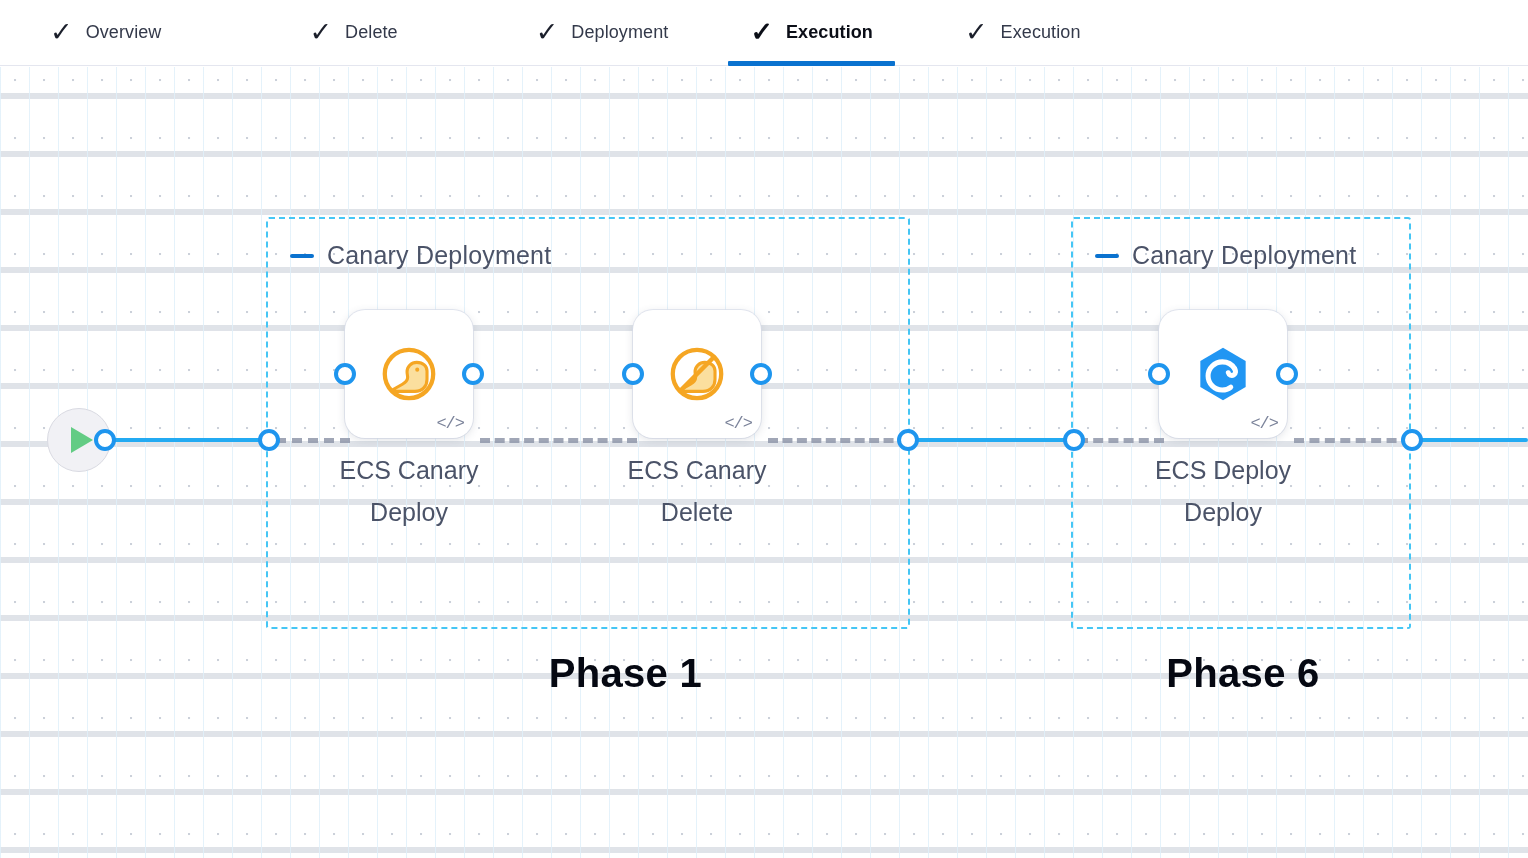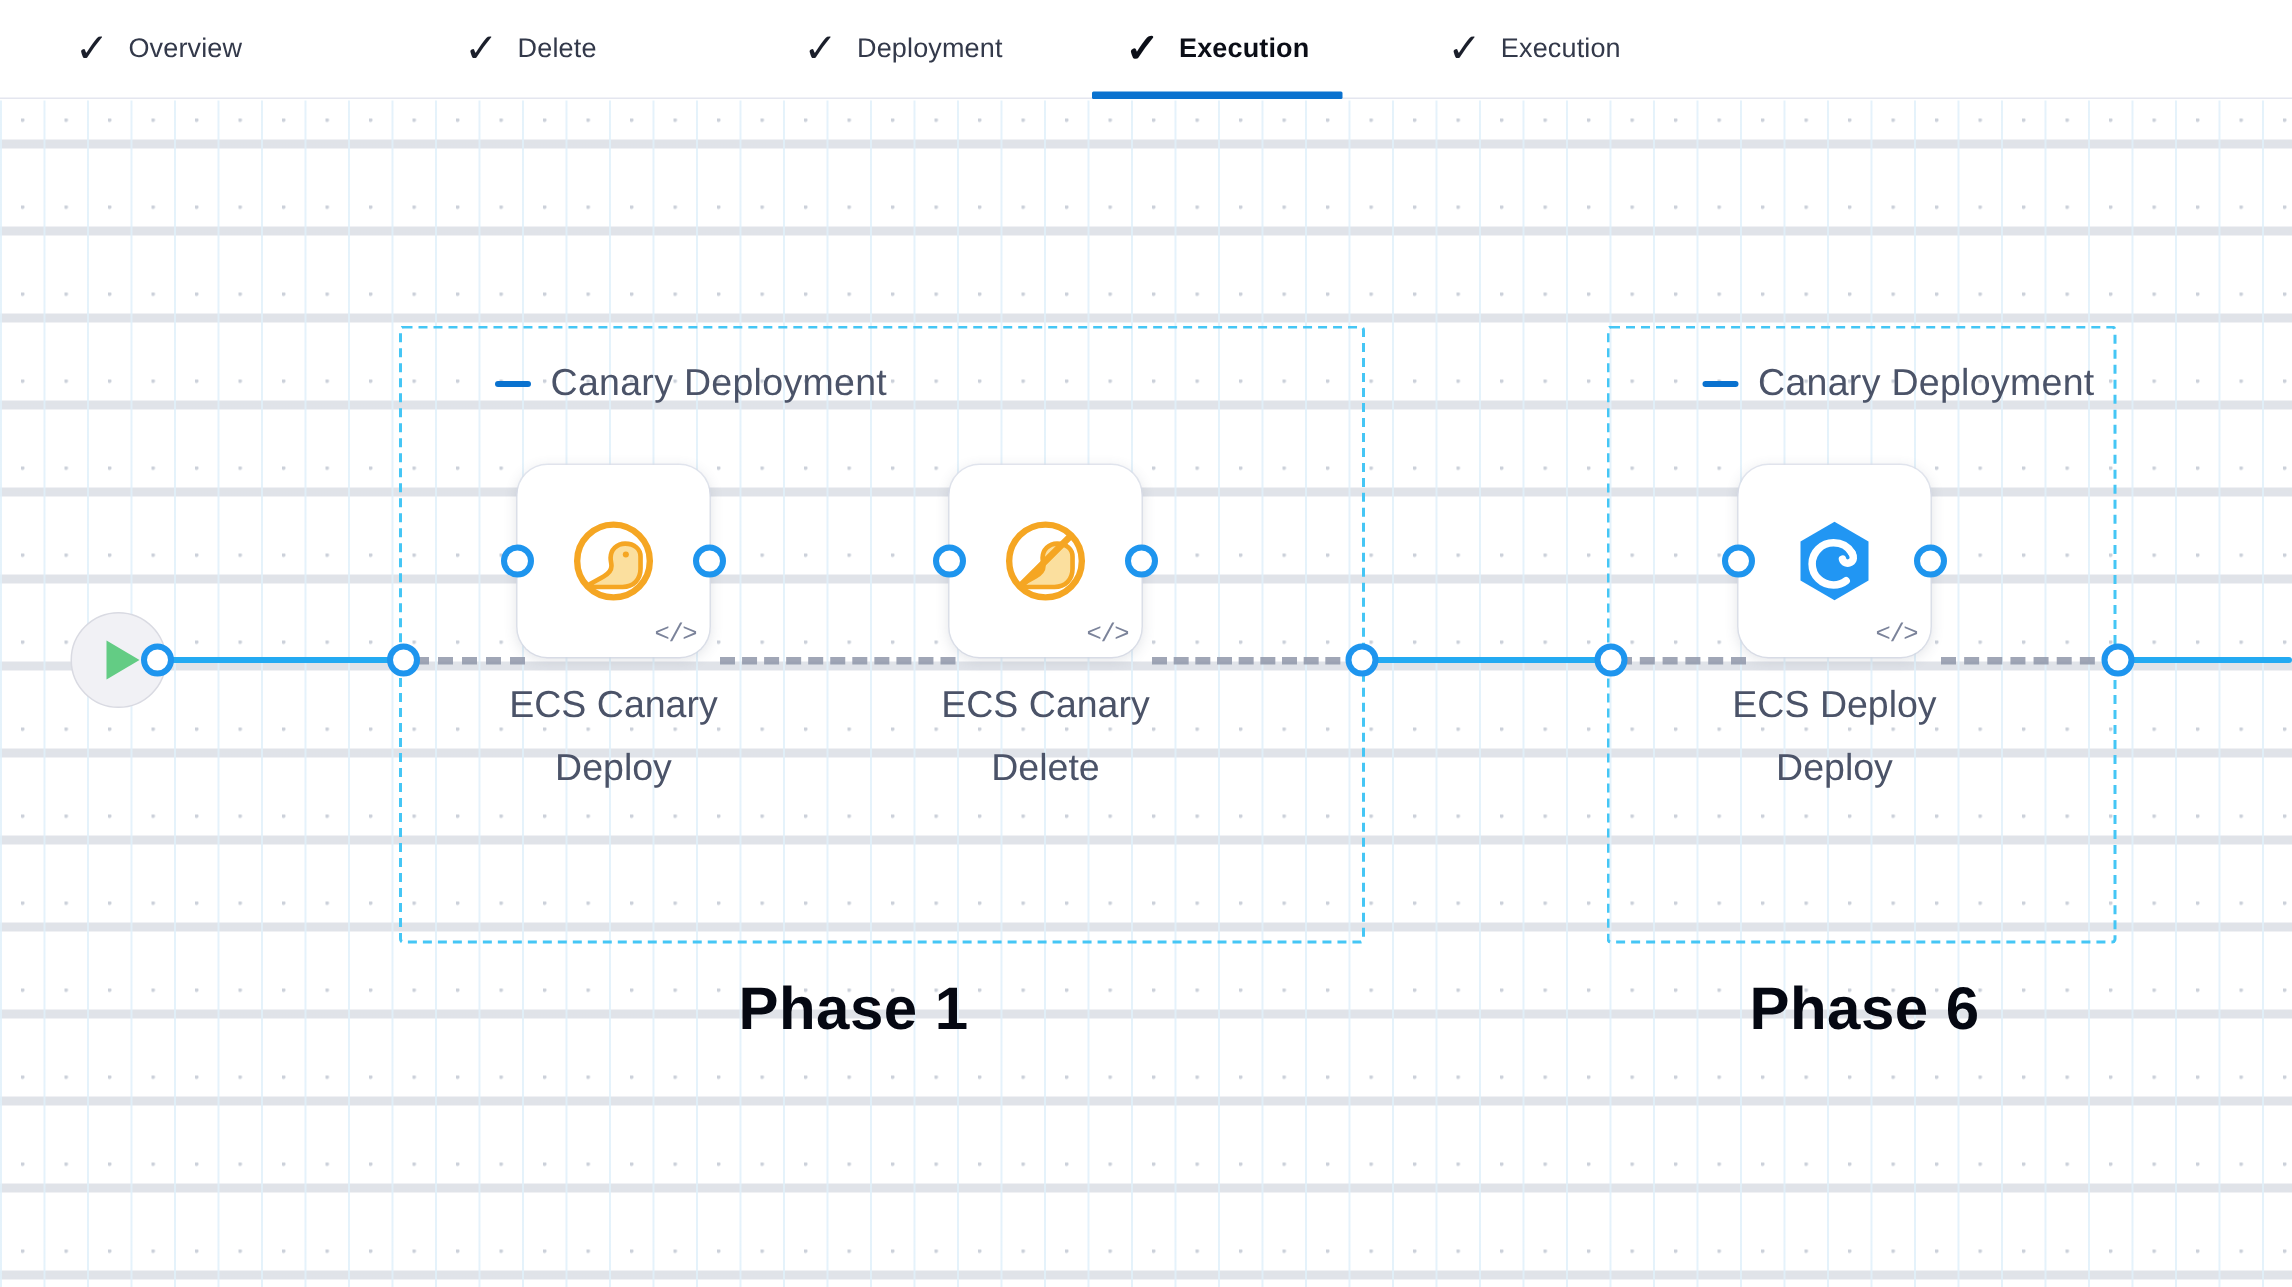--- a/index.html
+++ b/index.html
@@ -61,21 +61,21 @@
     pointer-events: none;
   }
 
   
   .group {
     position: absolute; border: 2px dashed #45c6f5; border-radius: 3px;
     background: transparent;
   }
   .group-head {
     position: absolute; top: 22px; left: 22px;
-    display: flex; align-items: center; gap: 13px; padding-left: 40px;
+    display: flex; align-items: center; gap: 13px;
   }
   .collapse-dash {
     width: 24px; height: 4px; background: #0a72cf; border-radius: 2px;
     display: inline-block; cursor: pointer;
   }
   .group-title { font-size: 25px; color: #4b5368; letter-spacing: .2px; }
 
   
   .node { position: absolute; }
   .node-card {
@@ -257,17 +257,17 @@
         <span class="code-badge">&lt;/&gt;</span>
         <span class="port left"></span>
         <span class="port right"></span>
       </div>
       <div class="node-label">
         <div>ECS Deploy</div>
         <div>Deploy</div>
       </div>
     </div>
 
-    <div class="phase-caption" style="left:446px; top:584px; width:246px;">Phase 1</div>
+    <div class="phase-caption" style="left:456px; top:584px; width:246px;text-align:right;">Phase 1</div>
     <div class="phase-caption" style="left:1120px; top:584px; width:246px;">Phase 6</div>
 
   </div>
 </div>
 
 </body></html>

